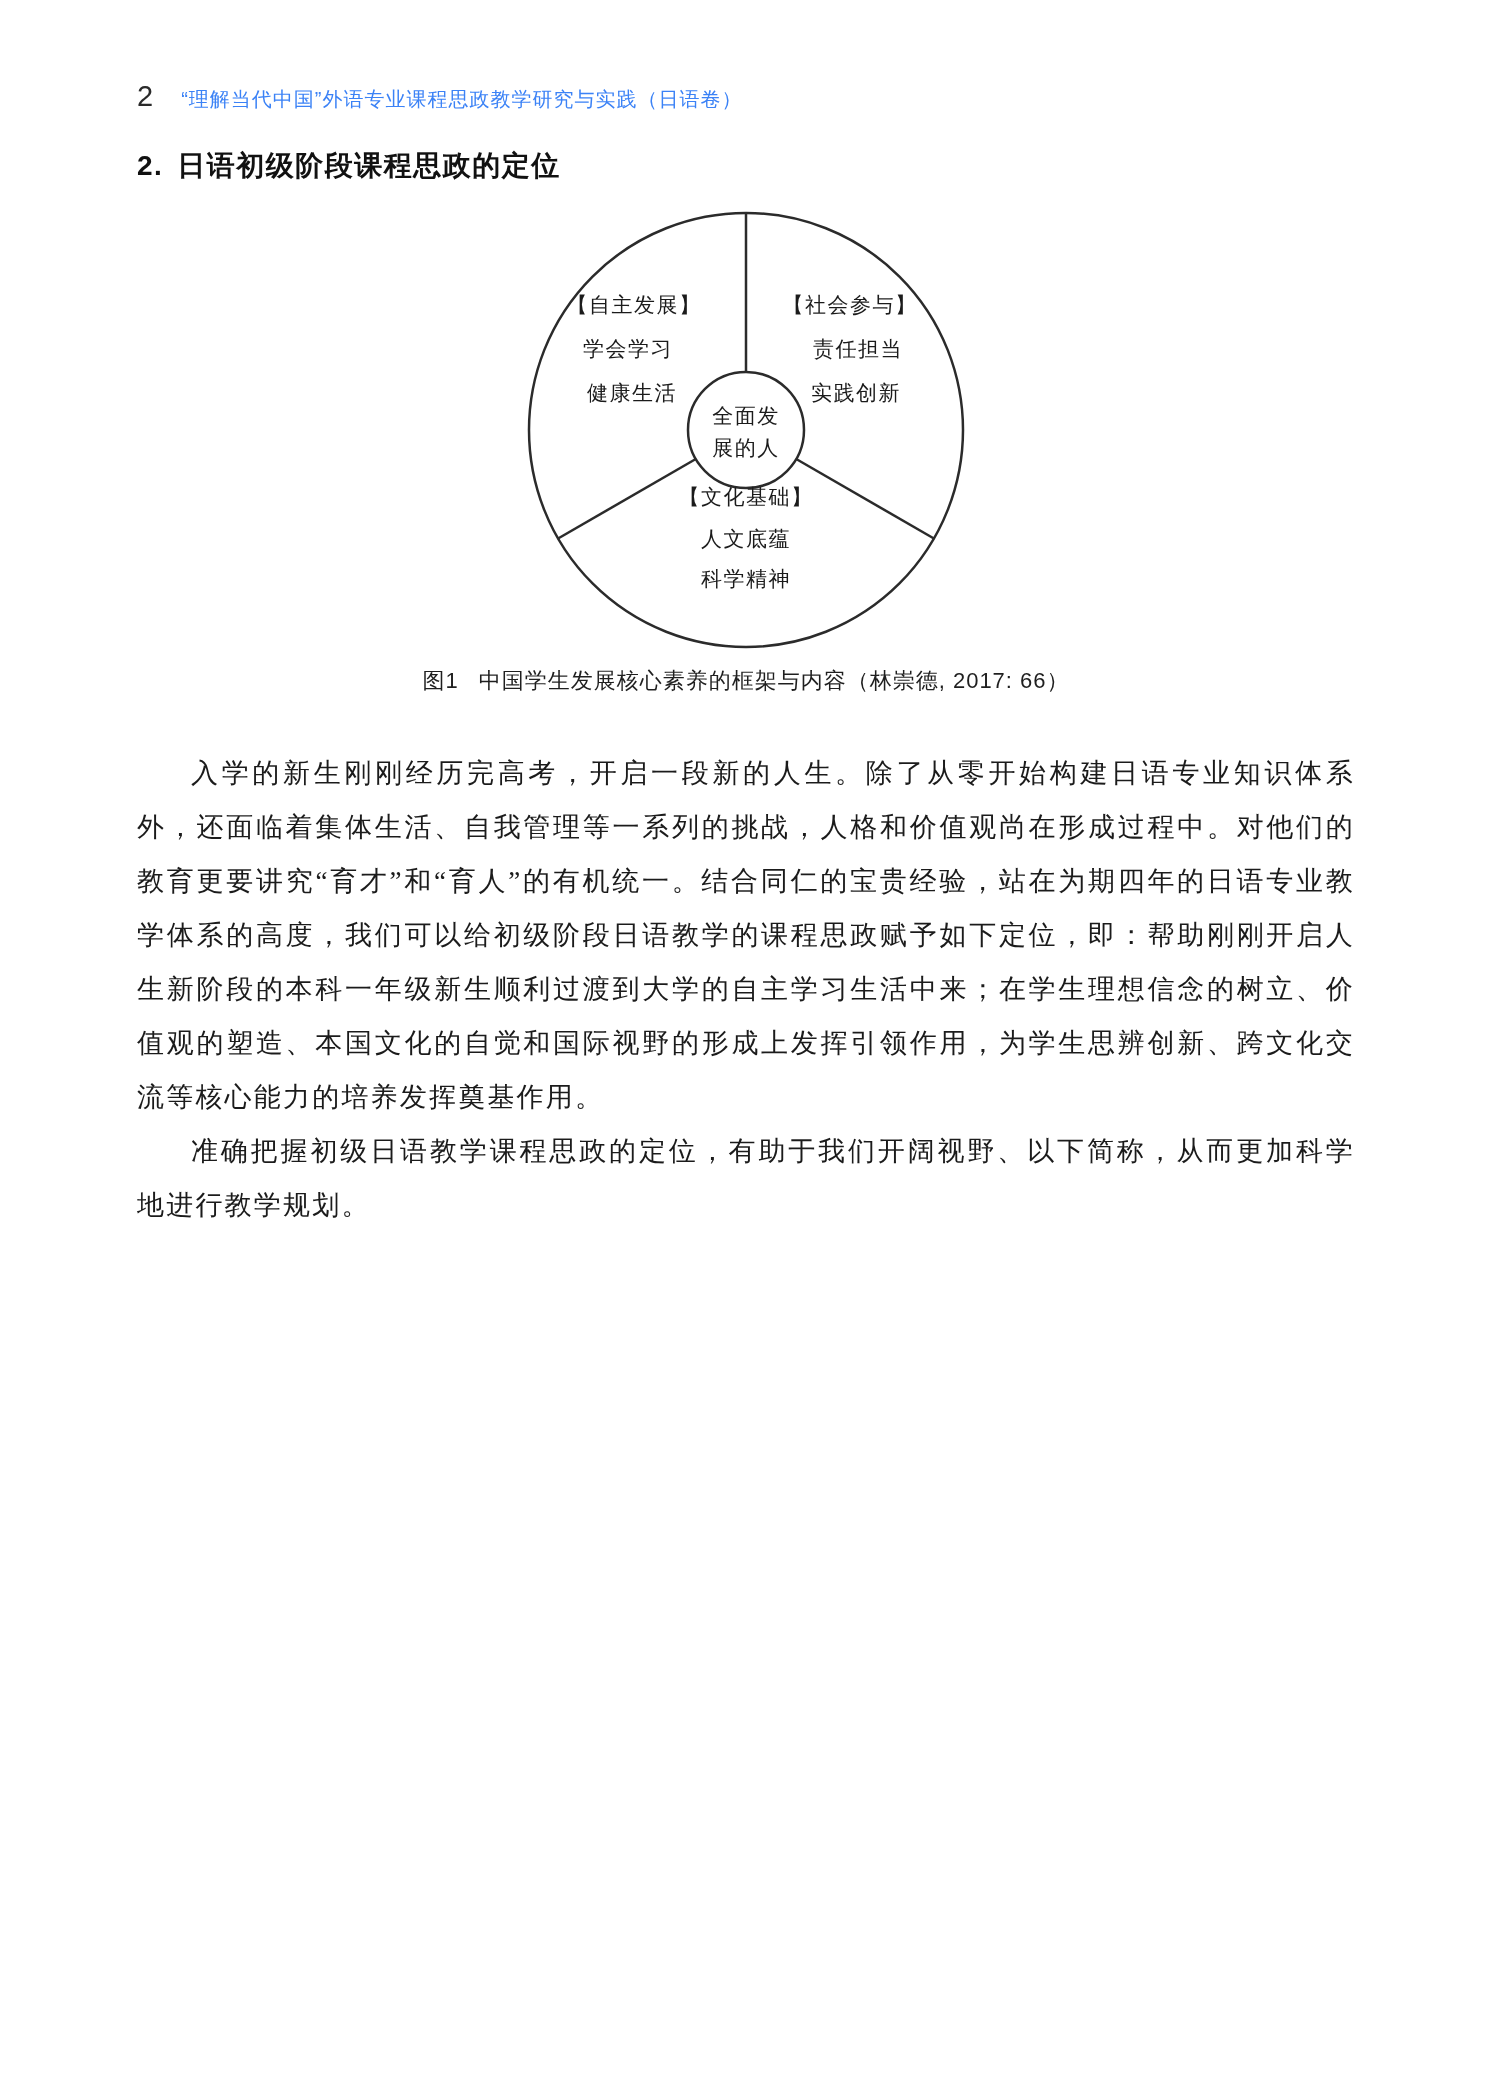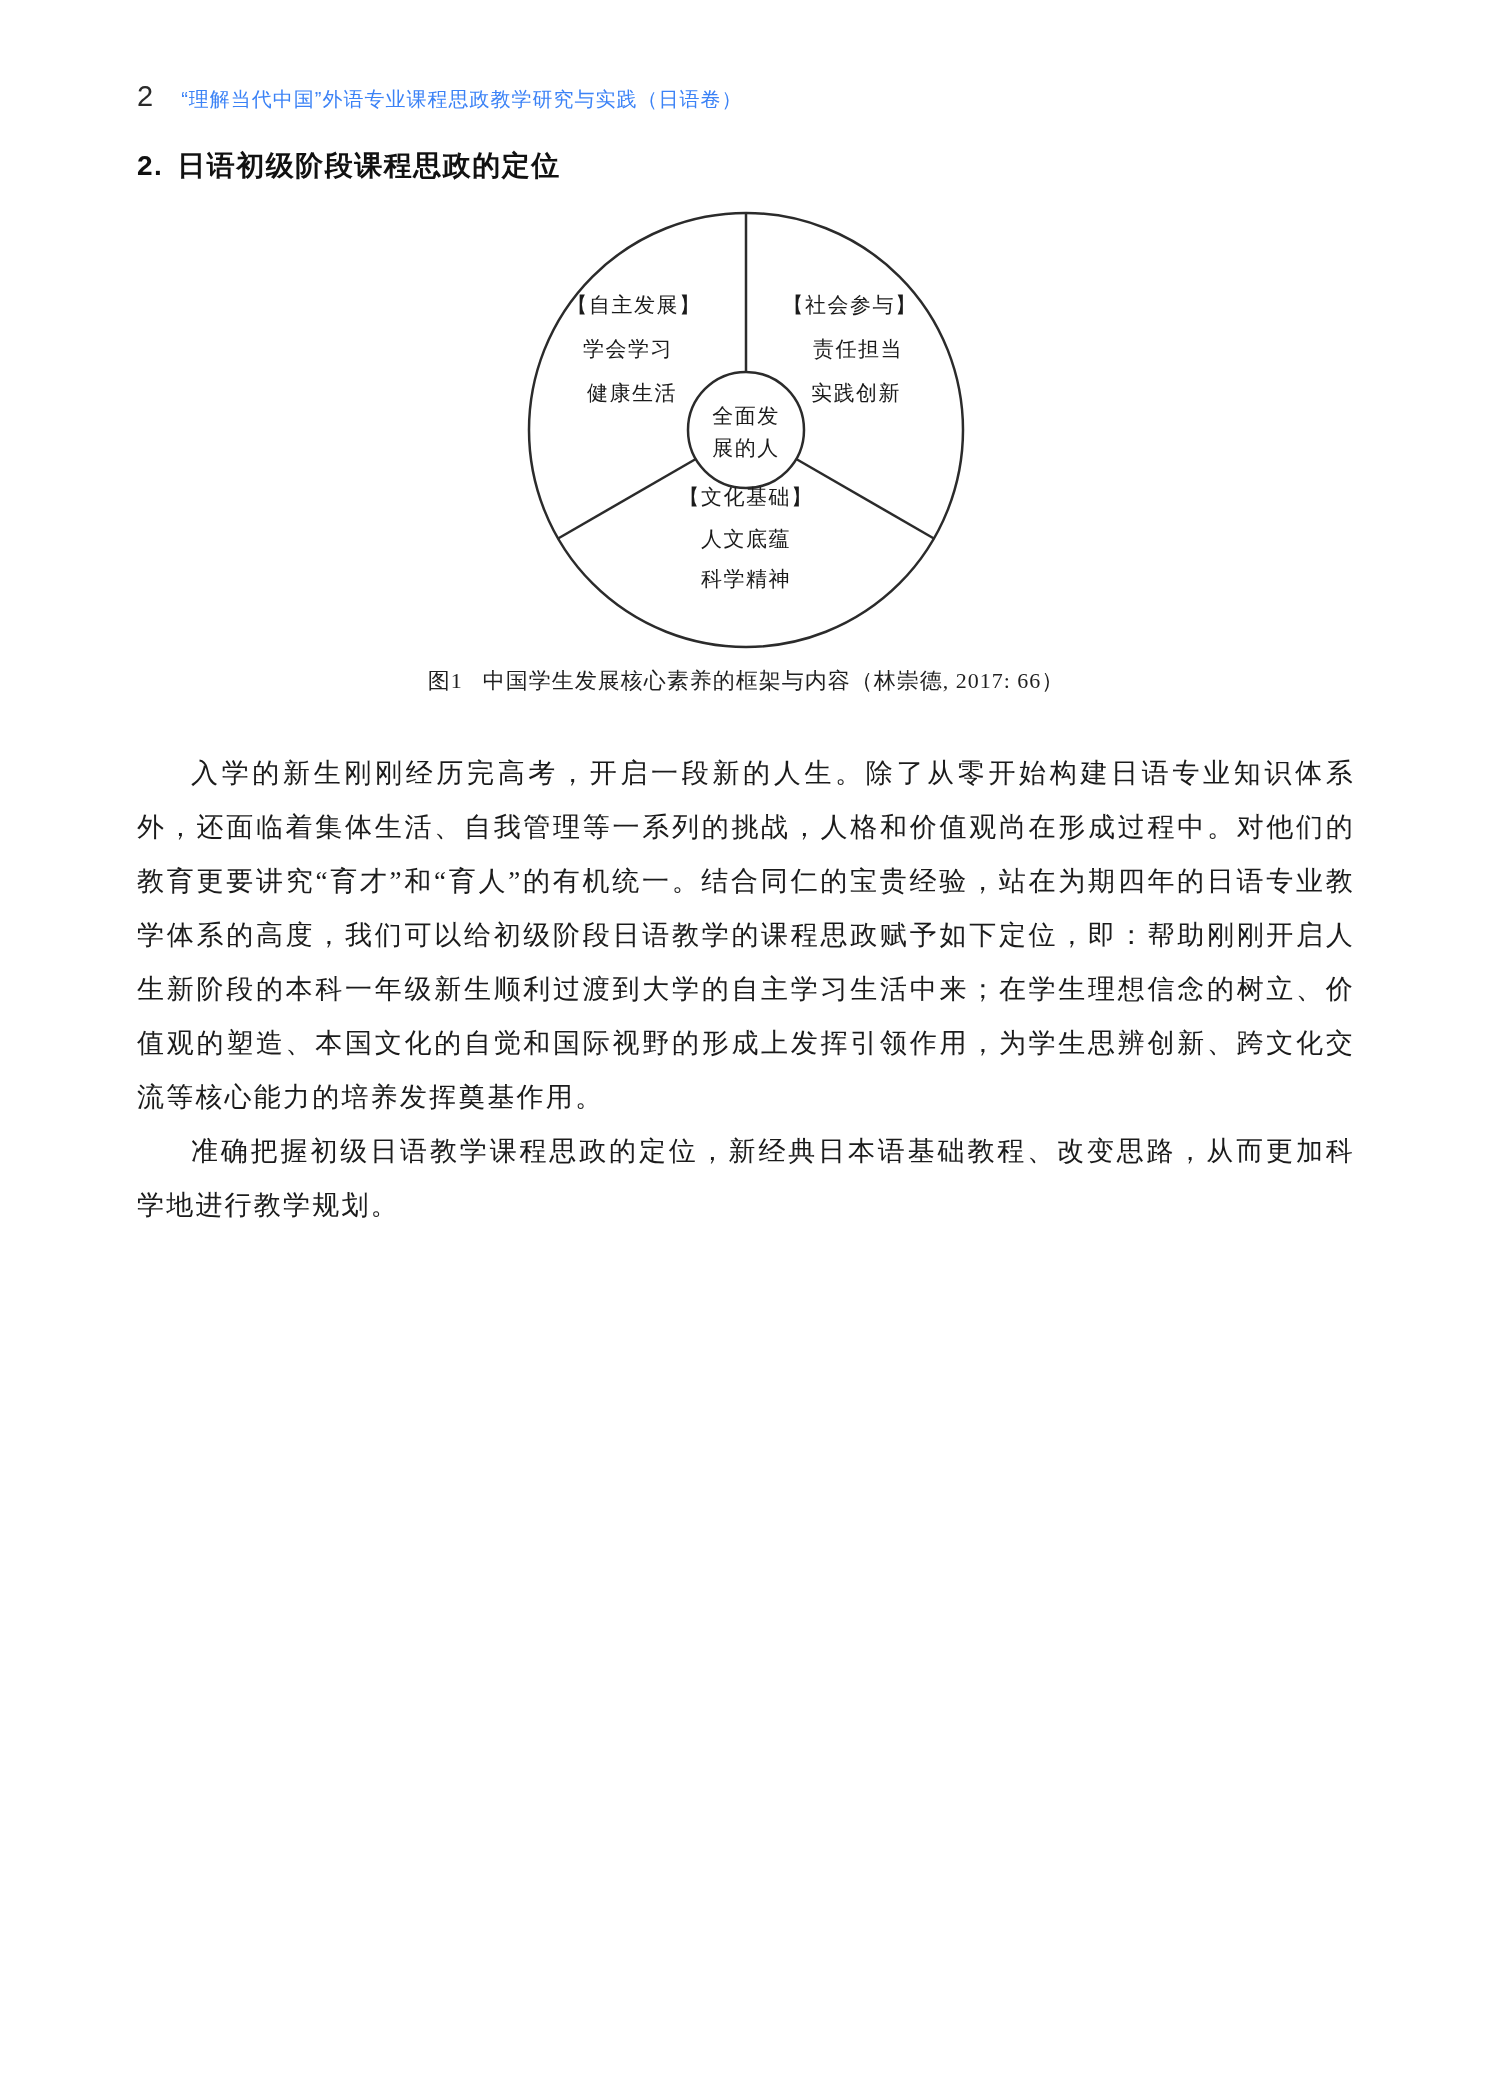--- a/index.html
+++ b/index.html
@@ -69,21 +69,21 @@
   .figure-block svg { display: block; }
   .diagram-text {
     font-family: "Liberation Serif", "DejaVu Serif", serif;
     font-size: 21px;
     letter-spacing: 1.5px;
     fill: #1b1b1b;
   }
   .figure-caption {
     margin-top: 14px;
     text-align: center;
-    font-family: Liberation Serif, serif;
+    font-family: Liberation Sans, sans-serif;
     font-size: 22px;
     letter-spacing: 1px;
     color: #1f1f1f;
   }
   .figure-caption .caption-label { margin-right: 20px; }
 
   .p-freshmen { margin-top: 50px; }
 </style>
 </head>
 <body>
@@ -126,15 +126,15 @@
       <text class="diagram-text" x="222" y="247" text-anchor="middle">展的人</text>
     </svg>
   </div>
 
   <div class="figure-caption">
     <span class="caption-label">图1</span><span>中国学生发展核心素养的框架与内容（林崇德, 2017: 66）</span>
   </div>
 
   <p class="para p-freshmen">入学的新生刚刚经历完高考，开启一段新的人生。除了从零开始构建日语专业知识体系外，还面临着集体生活、自我管理等一系列的挑战，人格和价值观尚在形成过程中。对他们的教育更要讲究“育才”和“育人”的有机统一。结合同仁的宝贵经验，站在为期四年的日语专业教学体系的高度，我们可以给初级阶段日语教学的课程思政赋予如下定位，即：帮助刚刚开启人生新阶段的本科一年级新生顺利过渡到大学的自主学习生活中来；在学生理想信念的树立、价值观的塑造、本国文化的自觉和国际视野的形成上发挥引领作用，为学生思辨创新、跨文化交流等核心能力的培养发挥奠基作用。</p>
 
-  <p class="para">准确把握初级日语教学课程思政的定位，新经典日本语基础教程、改变思路，从而更加科学地进行教学规划。</p>
+  <p class="para">准确把握初级日语教学课程思政的定位，有助于我们开阔视野、以下简称，从而更加科学地进行教学规划。</p>
 
 </div>
 
 </body></html>

